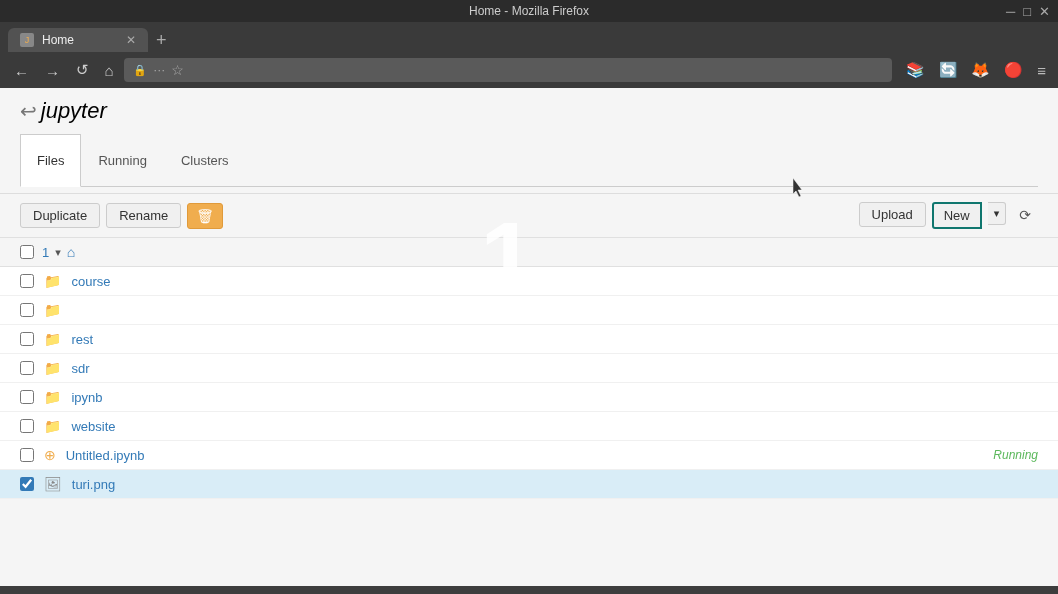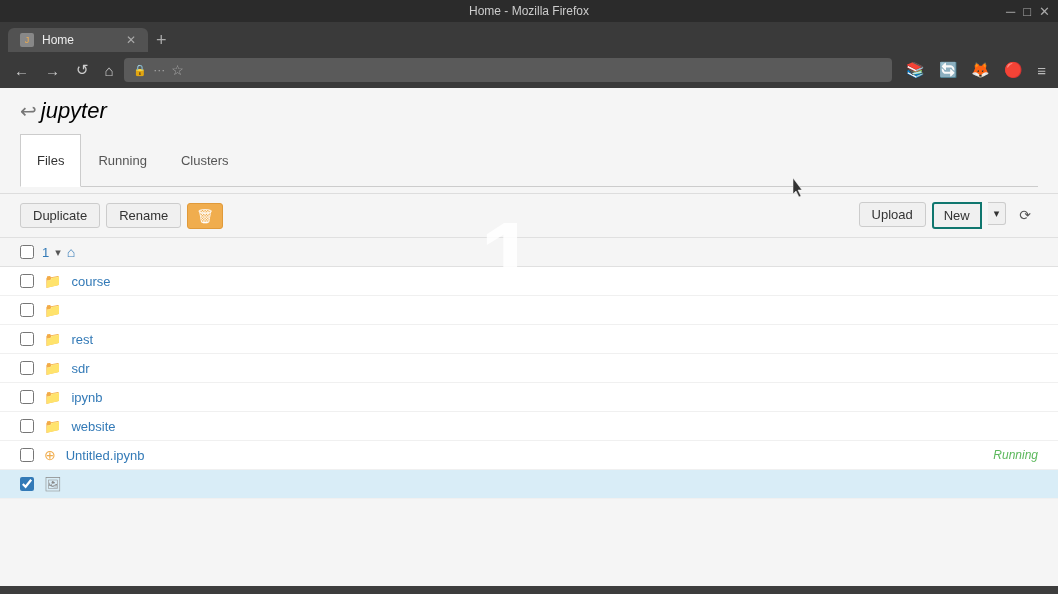--- a/index.html
+++ b/index.html
@@ -439,20 +439,21 @@
     <div class="file-item">
       <input type="checkbox" class="file-checkbox" style="">
       <span class="file-icon" style="color:#f0ad4e;">⊕</span>
       <span class="file-name">Untitled.ipynb</span>
       <span class="running-badge">Running</span>
     </div>
 
     <div class="file-item selected">
       <input type="checkbox" class="file-checkbox" checked="" style="">
       <span class="file-icon" style="color:#888;">🖼</span>
+      <span class="file-name">turi.png</span>
     </div>
 
   </div>
 </div>
 
 <div id="big-number">1</div>
 
 <div id="cursor" style="left:793px;top:178px;">
   <svg width="12" height="20" viewBox="0 0 12 20">
     <path d="M0,0 L0,16 L3,13 L6,19 L8,18 L5,12 L9,12 Z" fill="#333" stroke="#fff" stroke-width="0.5"></path>

